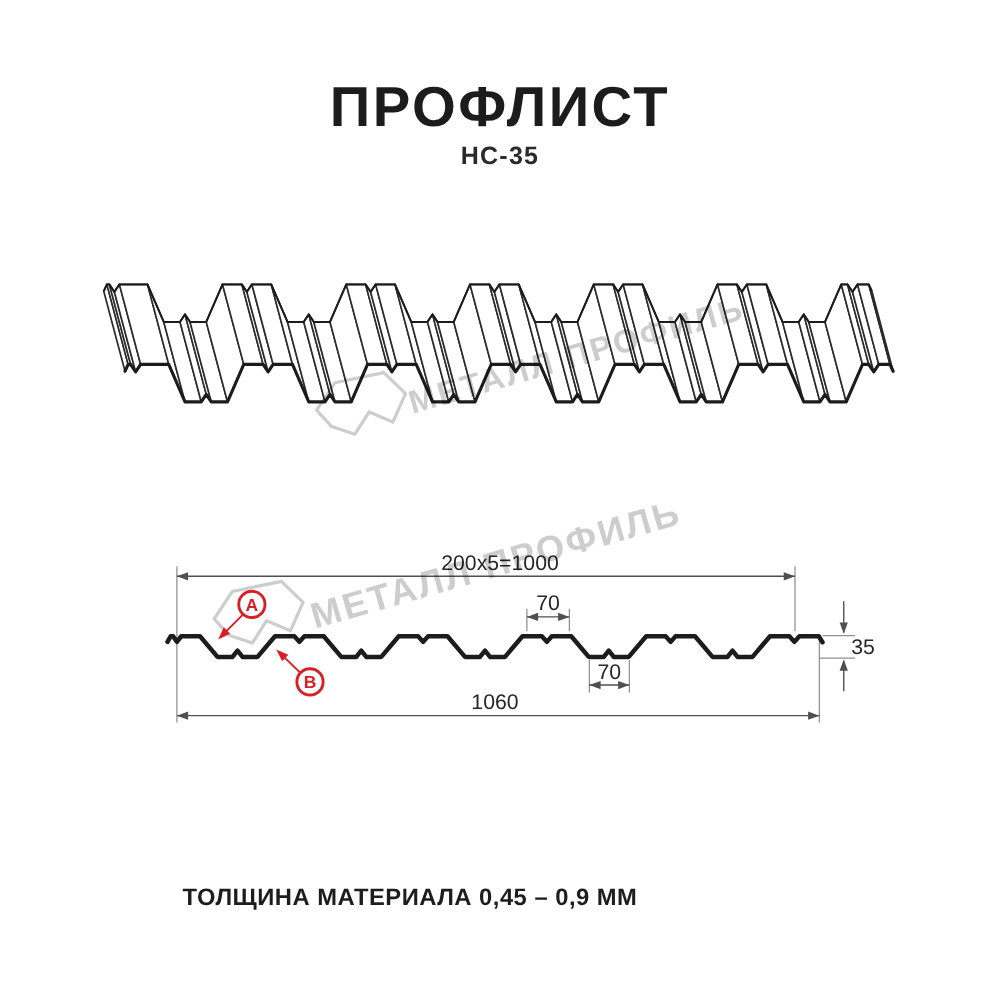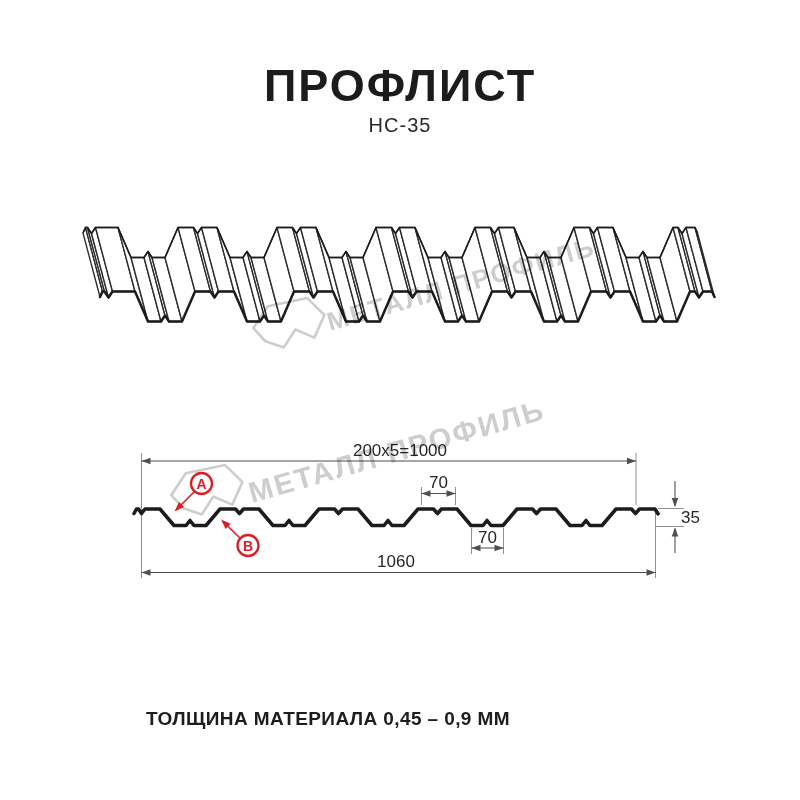--- a/index.html
+++ b/index.html
@@ -2,21 +2,21 @@
 <html><head>
 <meta charset="utf-8">
 <style>
   html,body{margin:0;padding:0;}
   body{width:800px;height:800px;background:var(--bg,#fff);position:relative;
        font-family:"Liberation Sans", sans-serif; overflow:hidden;}
   .page{position:absolute;inset:0;background:var(--bg,#fff);padding-left:20px;}
   .title{position:absolute;left:0;top:60px;width:800px;text-align:center;
          font-size:45px;font-weight:800;letter-spacing:2px;color:var(--ink,#1c1c1c);}
   .subtitle{position:absolute;left:0;top:114px;width:800px;text-align:center;
-         font-size:20px;font-weight:400;letter-spacing:1px;color:#2a2a2a;}
+         font-size:20px;font-weight:700;letter-spacing:1px;color:#2a2a2a;}
   .footer-note{position:absolute;left:0;top:708px;width:656px;text-align:center;
          font-size:19px;font-weight:600;letter-spacing:.4px;color:#1d1d1d;}
   svg{position:absolute;left:0;top:0;}
   .face{fill:#ffffff;stroke:var(--outline,#2b2b2b);stroke-width:1.35;stroke-linejoin:round;}
   .edge-front{fill:none;stroke:var(--ink,#1c1c1c);stroke-width:2.5;stroke-linejoin:round;stroke-linecap:round;}
   .edge-back{fill:none;stroke:var(--ink,#1c1c1c);stroke-width:1.6;stroke-linejoin:round;}
   .profile{fill:none;stroke:var(--ink,#1c1c1c);stroke-width:3.6;stroke-linejoin:round;stroke-linecap:round;}
   .ext{stroke:var(--extension,#909090);stroke-width:1;}
   .dim{stroke:var(--dim,#4f4f4f);stroke-width:1.1;}
   .dimtext{font-family:"Liberation Sans",sans-serif;font-size:17px;fill:#262626;}

